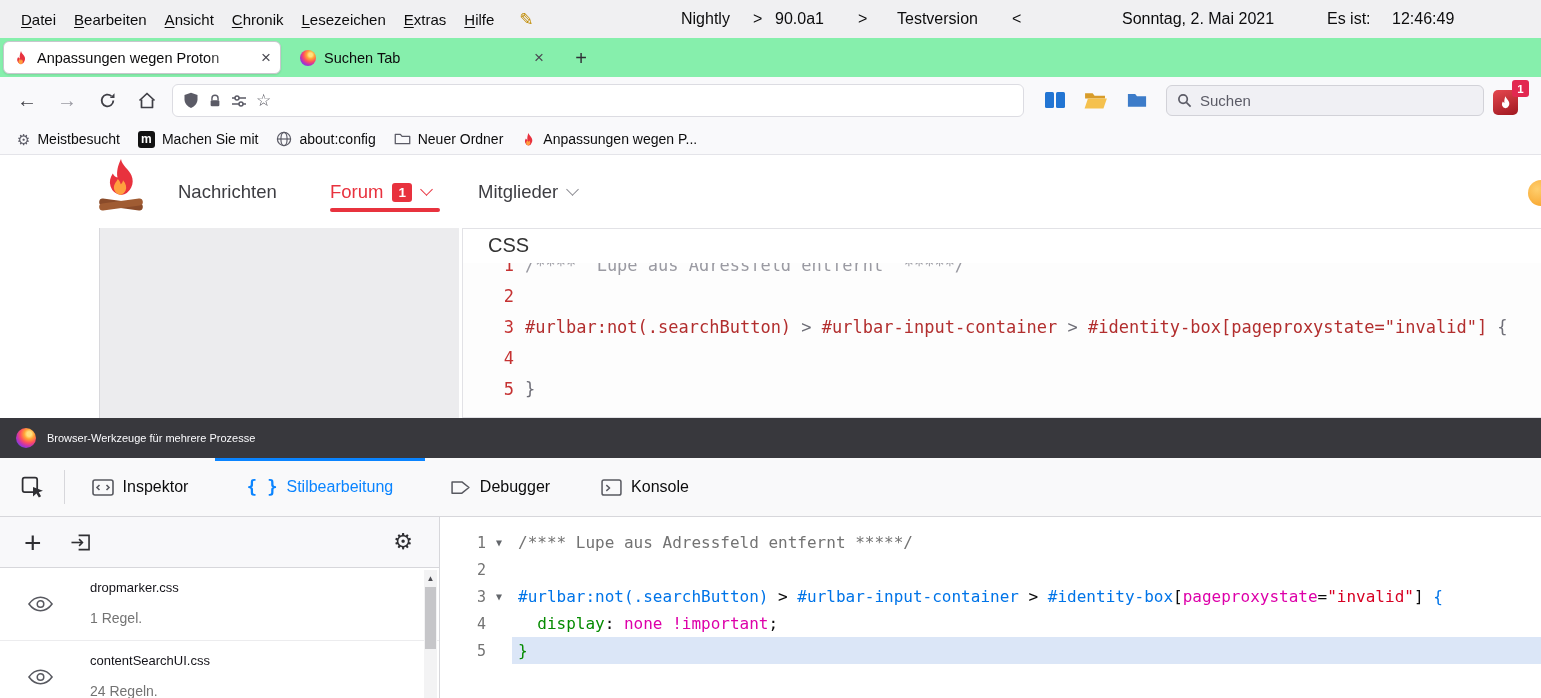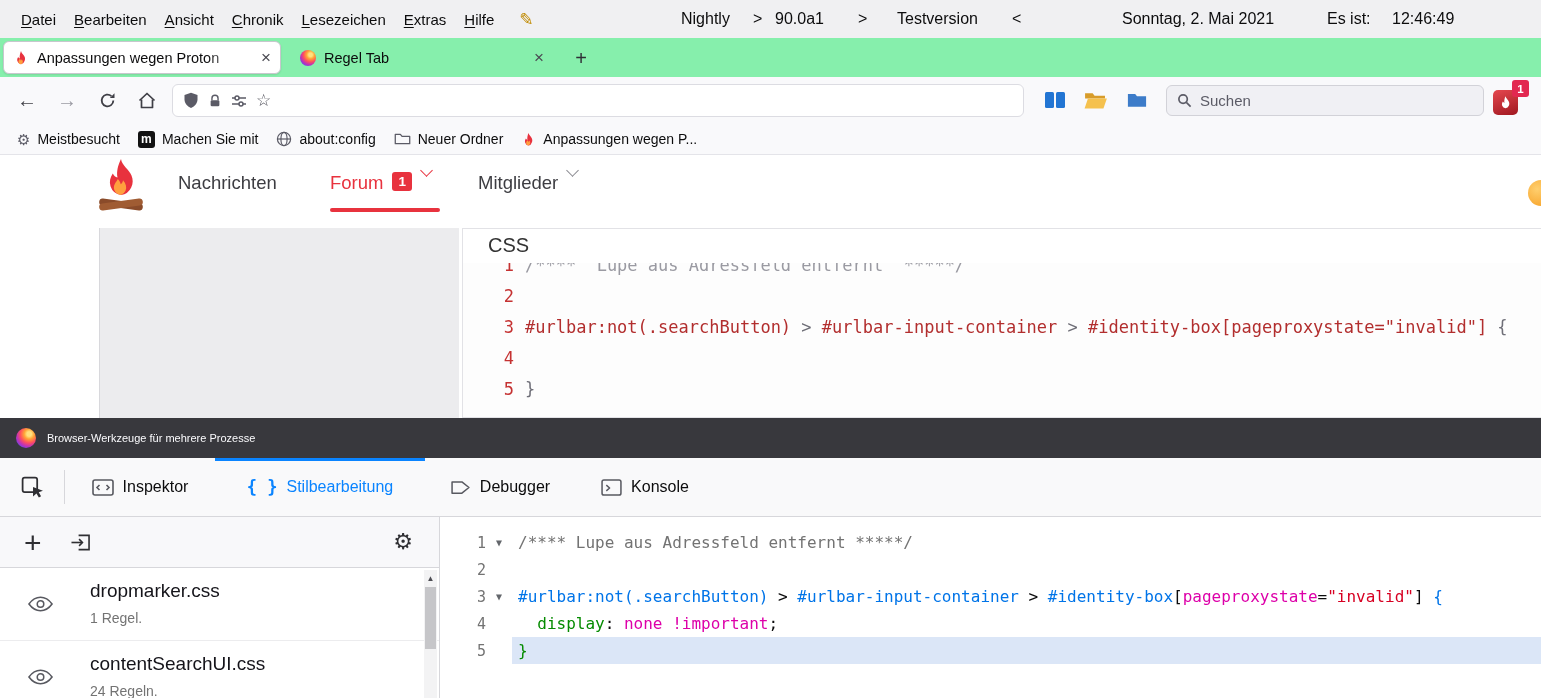--- a/index.html
+++ b/index.html
@@ -59,21 +59,21 @@
                 border-bottom:1px solid #e4e4e9;display:flex;align-items:center;padding-left:8px;
                 box-sizing:border-box;font-size:14px}
   .bm-item{display:flex;align-items:center;gap:7px;padding:0 9px;height:24px;border-radius:4px;white-space:nowrap}
   .glyph{font-size:15px;color:#5b5b66;line-height:1}
   .moz{width:17px;height:17px;background:#121212;color:#fff;border-radius:3px;display:flex;
        align-items:center;justify-content:center;font-weight:bold;font-size:12px}
 
   
   #page{position:absolute;left:0;top:155px;width:100%;height:263px;background:#fff;overflow:hidden}
   #logo{position:absolute;left:94px;top:2px}
-  .pnav{position:absolute;top:17px;font-size:18.5px;color:#3d3d42;display:flex;align-items:flex-start}
+  .pnav{position:absolute;top:26px;font-size:18.5px;color:#3d3d42;display:flex;align-items:center}
   #pnav-0{left:178px}#pnav-1{left:330px;color:#e8323e}#pnav-2{left:478px}
   .pbadge{margin-left:9px;background:#e8323e;color:#fff;font-size:13.5px;font-weight:700;border-radius:3px;padding:2px 6px}
   .chev{width:8px;height:8px;border-right:1.8px solid currentColor;border-bottom:1.8px solid currentColor;
         transform:rotate(45deg);margin-left:10px;margin-top:-6px;display:inline-block}
   #forum-underline{position:absolute;left:330px;top:53px;width:110px;height:4px;background:#e8323e;border-radius:2px}
   #avatar{position:absolute;left:1528px;top:25px;width:26px;height:26px;border-radius:50%;
           background:radial-gradient(circle at 35% 35%,#ffcf6e,#f59b1e)}
   #left-gray{position:absolute;left:99px;top:73px;width:360px;height:190px;background:#ececee;border-left:1px solid #d8d8dc;box-sizing:border-box}
   #css-panel{position:absolute;left:462px;top:73px;width:1079px;height:190px;background:#fff;
              border:1px solid #e2e2e6;border-right:none;box-sizing:border-box}
@@ -105,21 +105,21 @@
   .braces{font-family:"DejaVu Sans Mono",monospace;font-weight:bold;font-size:17px}
   #dt-body{position:absolute;left:0;top:99px;right:0;bottom:0;display:flex}
   #dt-left{width:440px;flex:none;border-right:1px solid #d7d7db;box-sizing:border-box;display:flex;flex-direction:column}
   #dt-left-toolbar{height:50px;flex:none;background:#f8f8fa;border-bottom:1px solid #d7d7db;display:flex;align-items:center}
   .dt-plus{font-size:30px;font-weight:200;color:#2f2f33;margin-left:24px;line-height:0.9}
   .dt-import{margin-left:28px}
   .dt-gear{margin-left:auto;margin-right:26px;font-size:22px;color:#2f2f33;line-height:1}
   #dt-sources{flex:1;position:relative;overflow:hidden;background:#fff}
   .src-item{height:72px;position:relative;border-bottom:1px solid #ececee}
   .src-eye{position:absolute;left:28px;top:28px}
-  .src-name{position:absolute;left:90px;top:12px;font-size:19px;color:#15141a}
+  .src-name{position:absolute;left:90px;top:12px;font-size:13px;color:#15141a}
   .src-rules{position:absolute;left:90px;top:42px;font-size:14px;color:#737373}
   #src-scroll{position:absolute;right:2px;top:2px;width:13px;bottom:0;background:#f3f3f4}
   #src-scroll .arr{position:absolute;top:4px;left:0;right:0;text-align:center;font-size:8px;color:#4c4c52}
   #src-scroll .thumb{position:absolute;left:1px;right:1px;top:17px;height:62px;background:#c6c6c9}
   #dt-editor{flex:1;position:relative;background:#fff;overflow:hidden;padding-top:12px;
              font-family:"DejaVu Sans Mono","Liberation Mono",monospace;font-size:16px}
   .ed-line{height:27px;display:flex;align-items:center;white-space:pre}
   .ed-no{width:46px;flex:none;text-align:right;color:#737373;font-size:15px}
   .ed-fold{width:26px;flex:none;text-align:center;font-size:10px;color:#63666b}
   .ed-code{flex:1;align-self:stretch;display:flex;align-items:center;padding-left:6px}
@@ -158,21 +158,21 @@
       <svg width="16" height="16" viewBox="0 0 24 24">
           <path fill="#e8323e" d="M12 1.5c.8 3.7 4 5.4 5.4 8.8.9 2 .9 4.2-.1 6.3A6.6 6.6 0 0 1 12 21.5a6.6 6.6 0 0 1-5.3-4.5c-.8-2.2-.3-4.5 1.1-6.5.6 1.1 1.3 1.8 2.4 2.1-.5-3.5.3-7.2 1.8-11.1z"></path>
           <path fill="#ff9f3e" d="M12 21.5a4 4 0 0 1-3.3-6c.5-.9 1.2-1.6 1.6-2.5.9 1 1.3 1.7 1.5 2.8.8-.5 1.2-1.2 1.3-2.1 1.5 1.8 2.2 3.7 1.3 5.6a3.9 3.9 0 0 1-2.4 2.2z"></path>
         </svg>
     </span>
     <span class="tab-title">Anpassungen wegen Proton</span>
     <span class="tab-close">×</span>
   </div>
   <div class="tab-inactive">
     <span class="favicon ffcircle"></span>
-    <span class="tab-title">Regel Tab</span>
+    <span class="tab-title">Suchen Tab</span>
     <span class="tab-close">×</span>
   </div>
   <div class="newtab">+</div>
 </div>
 
 <div id="navbar">
   <div class="navbtn" id="btn-back">←</div>
   <div class="navbtn" id="btn-forward">→</div>
   <div class="navbtn" id="btn-reload">
     <svg width="17" height="17" viewBox="0 0 16 16" fill="none" stroke="#3f3f46" stroke-width="1.7">

